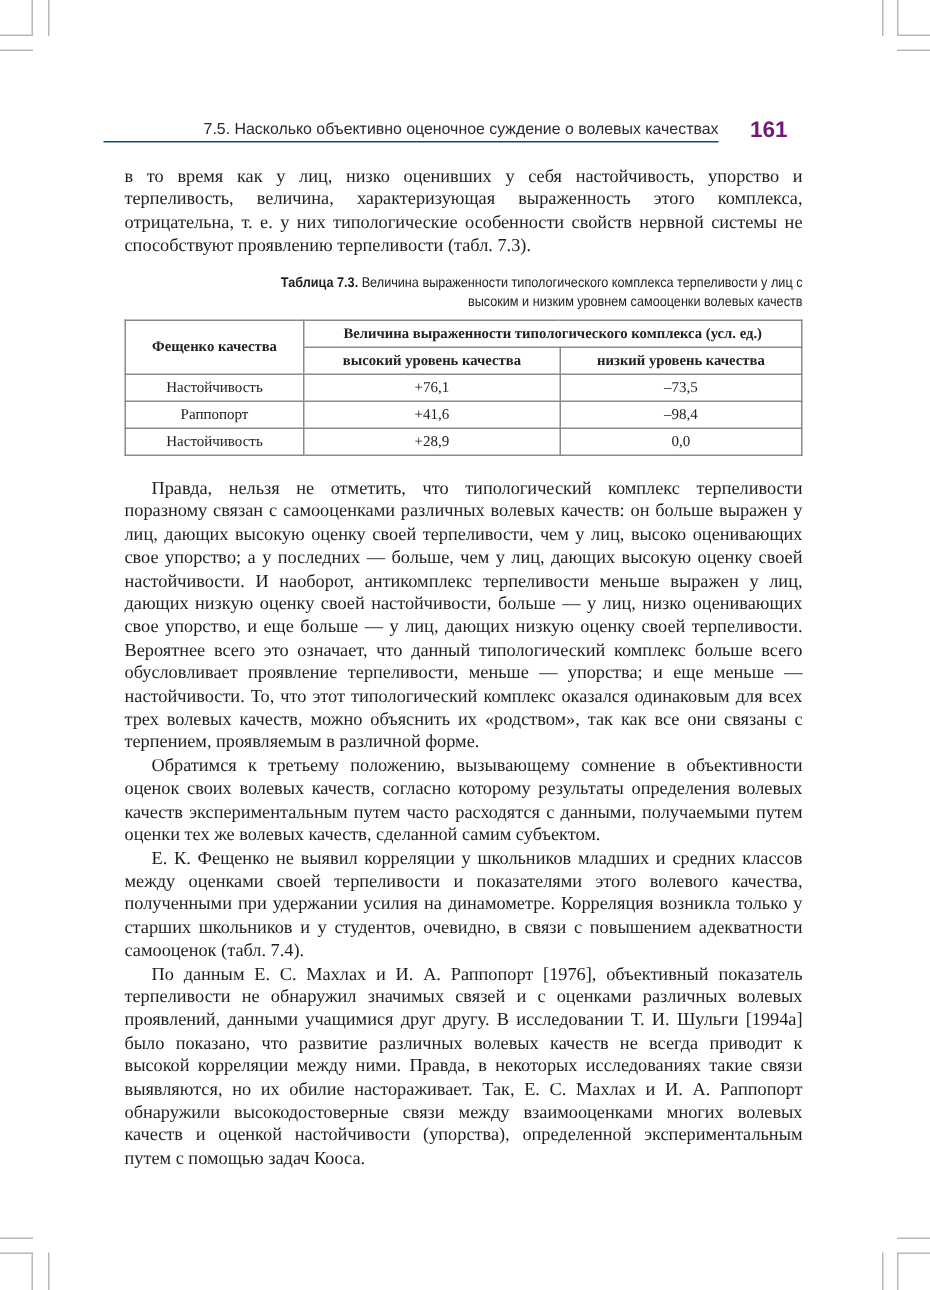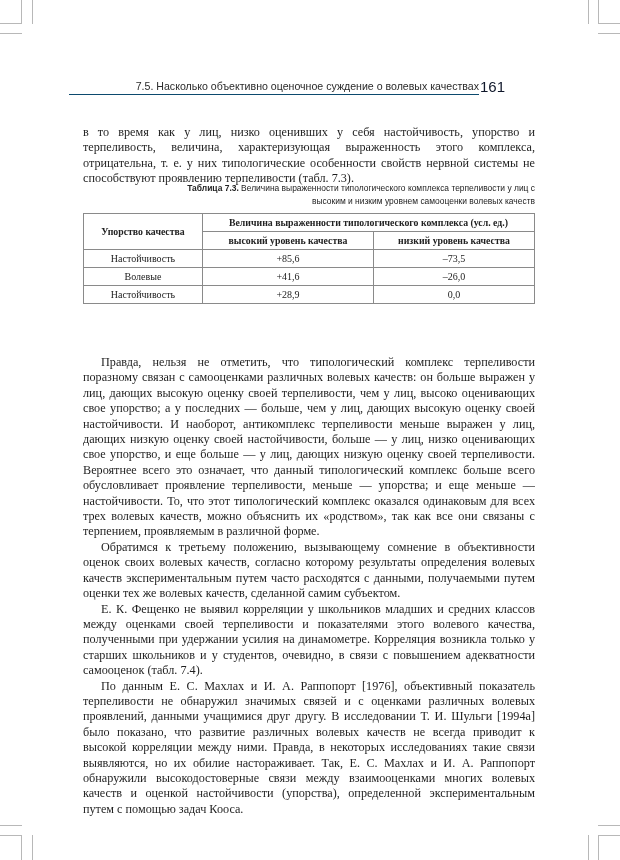--- a/index.html
+++ b/index.html
@@ -7,22 +7,22 @@
 
   .crop { position: absolute; background: #b8b8b8; }
 
   .running-head {
     position: absolute; left: 69px; top: 80px; width: 410px;
     font-family: "Liberation Sans", sans-serif; font-size: 10.6px;
     color: #2a2a2a; text-align: right; white-space: nowrap;
     border-bottom: 1px solid #0c4a6e; padding-bottom: 2px; line-height: 12px;
   }
   .page-number {
-    position: absolute; left: 480px; top: 78px;
-    font-family: "Liberation Sans", sans-serif; font-size: 15px; font-weight: normal; color: #0f172a;
+    position: absolute; left: 500px; top: 78px;
+    font-family: "Liberation Sans", sans-serif; font-size: 15px; font-weight: bold; color: #701a75;
   }
 
   .text-block {
     position: absolute; left: 83px; width: 452px;
     font-family: "Liberation Serif", serif; font-size: 12.2px; line-height: 15.4px;
     text-align: justify; color: #1e1e1e;
   }
   .text-block p { margin: 0; text-indent: 0; }
   .text-block p.indent { text-indent: 18px; }
 
@@ -61,55 +61,55 @@
 <div class="crop" style="left:21px;top:835px;width:1px;height:25px;"></div>
 <div class="crop" style="left:32px;top:835px;width:1px;height:25px;"></div>
 <div class="crop" style="left:598px;top:825px;width:22px;height:1px;"></div>
 <div class="crop" style="left:598px;top:835px;width:22px;height:1px;"></div>
 <div class="crop" style="left:588px;top:835px;width:1px;height:25px;"></div>
 <div class="crop" style="left:598px;top:835px;width:1px;height:25px;"></div>
 
 <div class="running-head">7.5. Насколько объективно оценочное суждение о волевых качествах</div>
 <div class="page-number">161</div>
 
-<div class="text-block" style="top:125px;">
+<div class="text-block" style="top:110px;">
   <p>в то время как у лиц, низко оценивших у себя настойчивость, упорство и терпеливость, величина, характеризующая выраженность этого комплекса, отрицательна, т. е. у них типологические особенности свойств нервной системы не способствуют проявлению терпеливости (табл. 7.3).</p>
 </div>
 
 <div class="table-caption">
   <b>Таблица 7.3.</b>
   <span>Величина выраженности типологического комплекса терпеливости у лиц с высоким и низким уровнем самооценки волевых качеств</span>
 </div>
 
 <table class="data">
   <tbody>
       <tr>
-    <th class="col-head" rowspan="2">Упорство качества</th>
+    <th class="col-head" rowspan="2">Фещенко качества</th>
     <th colspan="2">Величина выраженности типологического комплекса (усл. ед.)</th>
   </tr>
   <tr>
     <th>высокий уровень качества</th>
     <th>низкий уровень качества</th>
   </tr>
   <tr>
     <td>Настойчивость</td>
-    <td>+85,6</td>
+    <td>+76,1</td>
     <td>–73,5</td>
   </tr>
   <tr>
-    <td>Волевые</td>
+    <td>Раппопорт</td>
     <td>+41,6</td>
-    <td>–26,0</td>
+    <td>–98,4</td>
   </tr>
   <tr>
     <td>Настойчивость</td>
     <td>+28,9</td>
     <td>0,0</td>
   </tr>
 </tbody>
   </table>
 
-<div class="text-block" style="top:318px;margin-top:37px;">
+<div class="text-block" style="top:318px;">
   <p class="indent">Правда, нельзя не отметить, что типологический комплекс терпеливости поразному связан с самооценками различных волевых качеств: он больше выражен у лиц, дающих высокую оценку своей терпеливости, чем у лиц, высоко оценивающих свое упорство; а у последних — больше, чем у лиц, дающих высокую оценку своей настойчивости. И наоборот, антикомплекс терпеливости меньше выражен у лиц, дающих низкую оценку своей настойчивости, больше — у лиц, низко оценивающих свое упорство, и еще больше — у лиц, дающих низкую оценку своей терпеливости. Вероятнее всего это означает, что данный типологический комплекс больше всего обусловливает проявление терпеливости, меньше — упорства; и еще меньше — настойчивости. То, что этот типологический комплекс оказался одинаковым для всех трех волевых качеств, можно объяснить их «родством», так как все они связаны с терпением, проявляемым в различной форме.</p>
   <p class="indent">Обратимся к третьему положению, вызывающему сомнение в объективности оценок своих волевых качеств, согласно которому результаты определения волевых качеств экспериментальным путем часто расходятся с данными, получаемыми путем оценки тех же волевых качеств, сделанной самим субъектом.</p>
   <p class="indent">Е. К. Фещенко не выявил корреляции у школьников младших и средних классов между оценками своей терпеливости и показателями этого волевого качества, полученными при удержании усилия на динамометре. Корреляция возникла только у старших школьников и у студентов, очевидно, в связи с повышением адекватности самооценок (табл. 7.4).</p>
   <p class="indent">По данным Е. С. Махлах и И. А. Раппопорт [1976], объективный показатель терпеливости не обнаружил значимых связей и с оценками различных волевых проявлений, данными учащимися друг другу. В исследовании Т. И. Шульги [1994а] было показано, что развитие различных волевых качеств не всегда приводит к высокой корреляции между ними. Правда, в некоторых исследованиях такие связи выявляются, но их обилие настораживает. Так, Е. С. Махлах и И. А. Раппопорт обнаружили высокодостоверные связи между взаимооценками многих волевых качеств и оценкой настойчивости (упорства), определенной экспериментальным путем с помощью задач Кооса.</p>
 </div>
 
 </body></html>

